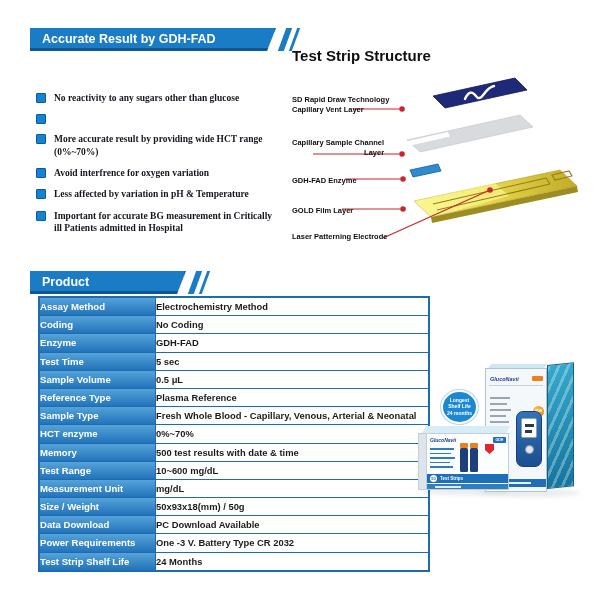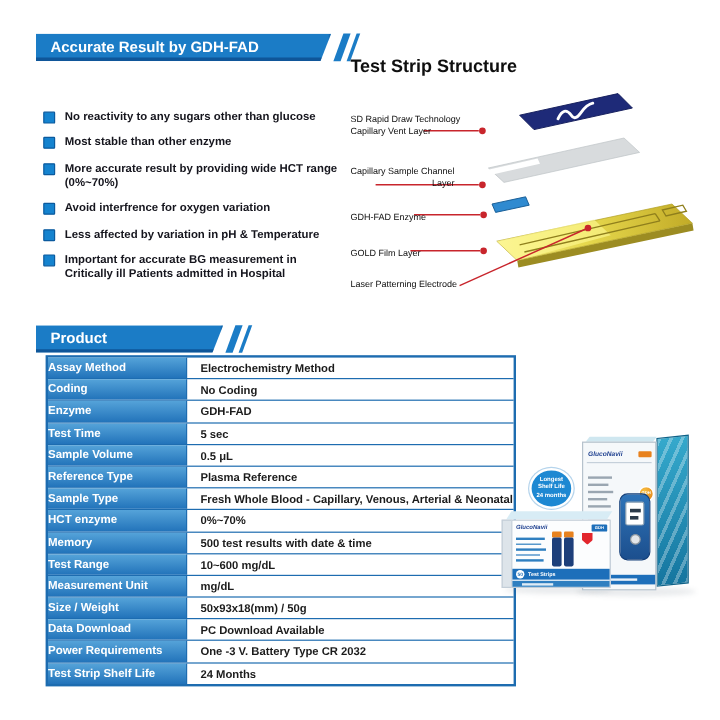--- a/index.html
+++ b/index.html
@@ -18,42 +18,42 @@
   #b1s1 { left:282px; top:28px; } #b1s2 { left:293px; top:28px; }
   #banner2 { left:30px; top:271px; width:156px; }
   #b2s1 { left:192px; top:271px; } #b2s2 { left:203px; top:271px; }
 
   .h2 { position:absolute; font-weight:bold; color:#0f0f0f; }
   #h-left  { left:30px;  top:61px; font-size:11px; }
   #h-right { left:292px; top:47px; font-size:15px; }
 
   
   #bullets { position:absolute; left:36px; top:92px; width:246px; }
-  .bullet { display:flex; margin-bottom:9px; }
+  .bullet { display:flex; margin-bottom:9px;font-family:Liberation Serif, serif; }
   .bullet .sq { flex:0 0 8px; width:8px; height:8px; background:#1583cf;
                 border:1px solid #0b5a9e; border-radius:1px; margin:1px 8px 0 0; }
   .bullet .btxt { font-size:9.5px; font-weight:600; color:#15151d; line-height:1.3; }
 
   
   #diagram { position:absolute; left:285px; top:75px; width:305px; height:192px; }
   #diagram svg { position:absolute; left:0; top:0; }
-  .dlabel { position:absolute; left:7px; font-size:7.5px; font-weight:normal; color:#0d0d0d;
+  .dlabel { position:absolute; left:7px; font-size:7.5px; font-weight:bold; color:#0d0d0d;
             line-height:1.35; white-space:pre-line; }
   #dl1 { top:20px; } #dl2 { top:63px;text-align:right; } #dl3 { top:101px; } #dl4 { top:131px; } #dl5 { top:157px; }
 
   
   #spec-table { position:absolute; left:38px; top:296px; width:392px;
                 border:2px solid #1d6cb0; box-sizing:border-box; }
   .srow { display:flex; height:17.2px; }
   .srow + .srow { border-top:1px solid #1d6cb0; }
   .srow .th { width:116px; box-sizing:border-box; 
               background:linear-gradient(#55a3d9,#2273ba); color:#fff;
               font-weight:bold; font-size:9.6px; line-height:17.2px;
               border-right:1px solid #1d6cb0; white-space:nowrap; }
-  .srow .td { flex:1; padding-left:11px; font-size:9.4px; font-weight:600;
+  .srow .td { flex:1; padding-left:0; font-size:9.4px; font-weight:600;
               color:#1b1b1b; line-height:17.2px; white-space:nowrap; }
 
   
   #product { position:absolute; left:410px; top:363px; width:180px; height:142px; }
   #product * { position:absolute; box-sizing:border-box; }
   #badge { left:31px; top:27px; width:37px; height:34px; border-radius:50%;
            background:#1d88d2; border:2px solid #fff; box-shadow:0 0 0 1px #b5d4ec;
            color:#fff; font-size:5px; font-weight:bold; text-align:center;
            line-height:1.25; white-space:pre-line; padding-top:5px; }
   
@@ -110,21 +110,20 @@
   <div class="slash thin" id="b1s2"></div>
 
 
   <div id="bullets">
     <div class="bullet">
       <span class="sq"></span>
       <span class="btxt">No reactivity to any sugars other than glucose</span>
     </div>
     <div class="bullet">
       <span class="sq"></span>
-      <span class="btxt">Most stable than other enzyme</span>
     </div>
     <div class="bullet">
       <span class="sq"></span>
       <span class="btxt">More accurate result by providing wide HCT range (0%~70%)</span>
     </div>
     <div class="bullet">
       <span class="sq"></span>
       <span class="btxt">Avoid interfrence for oxygen variation</span>
     </div>
     <div class="bullet">

